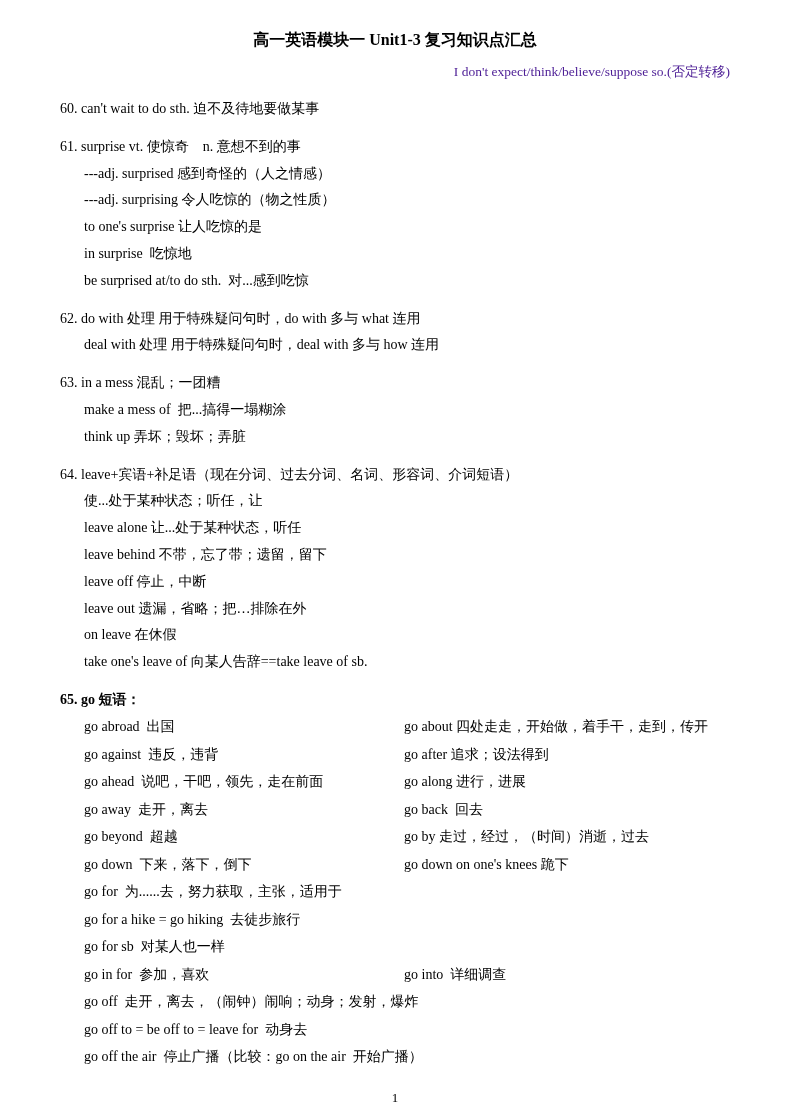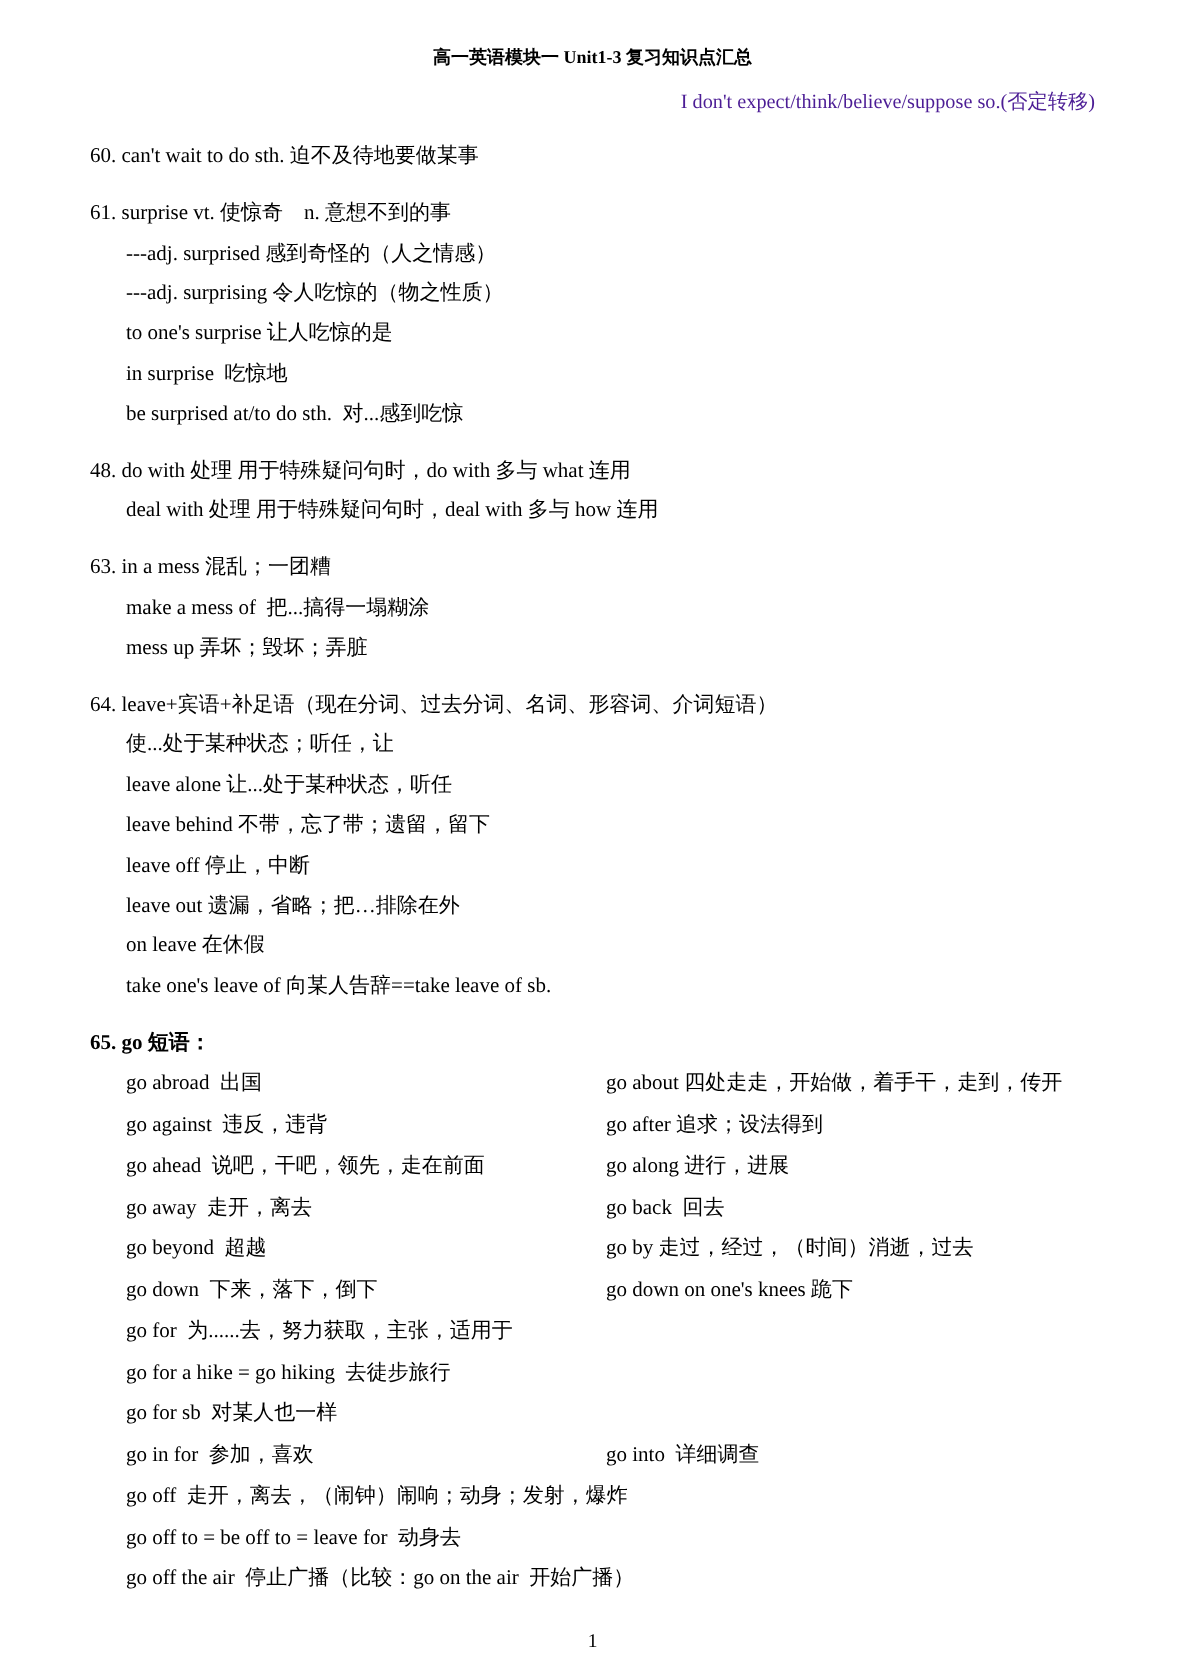--- a/index.html
+++ b/index.html
@@ -11,21 +11,21 @@
       background: #ffffff;
       font-family: "SimSun", "宋体", "Times New Roman", serif;
       font-size: 14px;
       color: #000000;
       width: 790px;
       min-height: 1119px;
       padding: 30px 60px 40px 60px;
     }
     .page-title {
       text-align: center;
-      font-size: 12px;
+      font-size: 16px;
       font-weight: bold;
       margin-bottom: 12px;
       color: #000;
     }
     .subtitle {
       text-align: right;
       margin-bottom: 16px;
       font-size: 13.5px;
       color: #4c1d95;
     }
@@ -77,28 +77,28 @@
 <div class="section">
   <div class="section-line">61. surprise vt. 使惊奇 &nbsp;&nbsp; n. 意想不到的事</div>
   <div class="section-line indent1">---adj. surprised 感到奇怪的（人之情感）</div>
   <div class="section-line indent1">---adj. surprising 令人吃惊的（物之性质）</div>
   <div class="section-line indent1">to one's surprise 让人吃惊的是</div>
   <div class="section-line indent1">in surprise &nbsp;吃惊地</div>
   <div class="section-line indent1">be surprised at/to do sth. &nbsp;对...感到吃惊</div>
 </div>
 
 <div class="section">
-  <div class="section-line">48. do with 处理 用于特殊疑问句时，do with 多与 what 连用</div>
+  <div class="section-line">62. do with 处理 用于特殊疑问句时，do with 多与 what 连用</div>
   <div class="section-line indent1">deal with 处理 用于特殊疑问句时，deal with 多与 how 连用</div>
 </div>
 
 <div class="section">
   <div class="section-line">63. in a mess 混乱；一团糟</div>
   <div class="section-line indent1">make a mess of &nbsp;把...搞得一塌糊涂</div>
-  <div class="section-line indent1">mess up 弄坏；毁坏；弄脏</div>
+  <div class="section-line indent1">think up 弄坏；毁坏；弄脏</div>
 </div>
 
 <div class="section">
   <div class="section-line">64. leave+宾语+补足语（现在分词、过去分词、名词、形容词、介词短语）</div>
   <div class="section-line indent1">使...处于某种状态；听任，让</div>
   <div class="section-line indent1">leave alone 让...处于某种状态，听任</div>
   <div class="section-line indent1">leave behind 不带，忘了带；遗留，留下</div>
   <div class="section-line indent1">leave off 停止，中断</div>
   <div class="section-line indent1">leave out 遗漏，省略；把…排除在外</div>
   <div class="section-line indent1">on leave 在休假</div>

